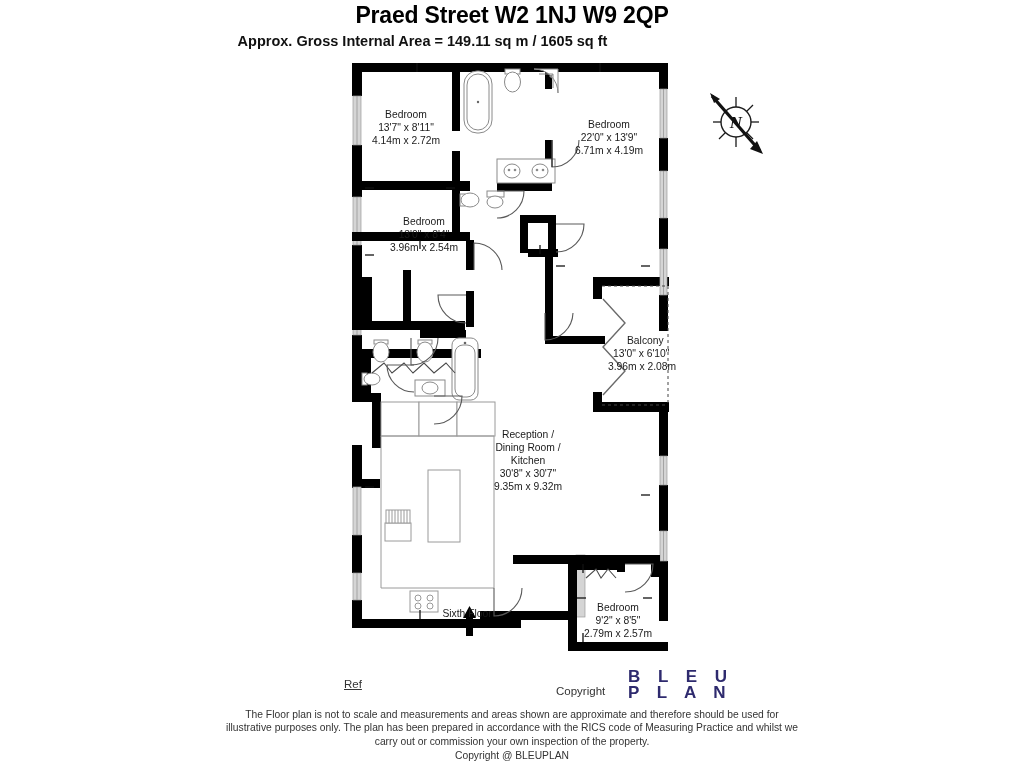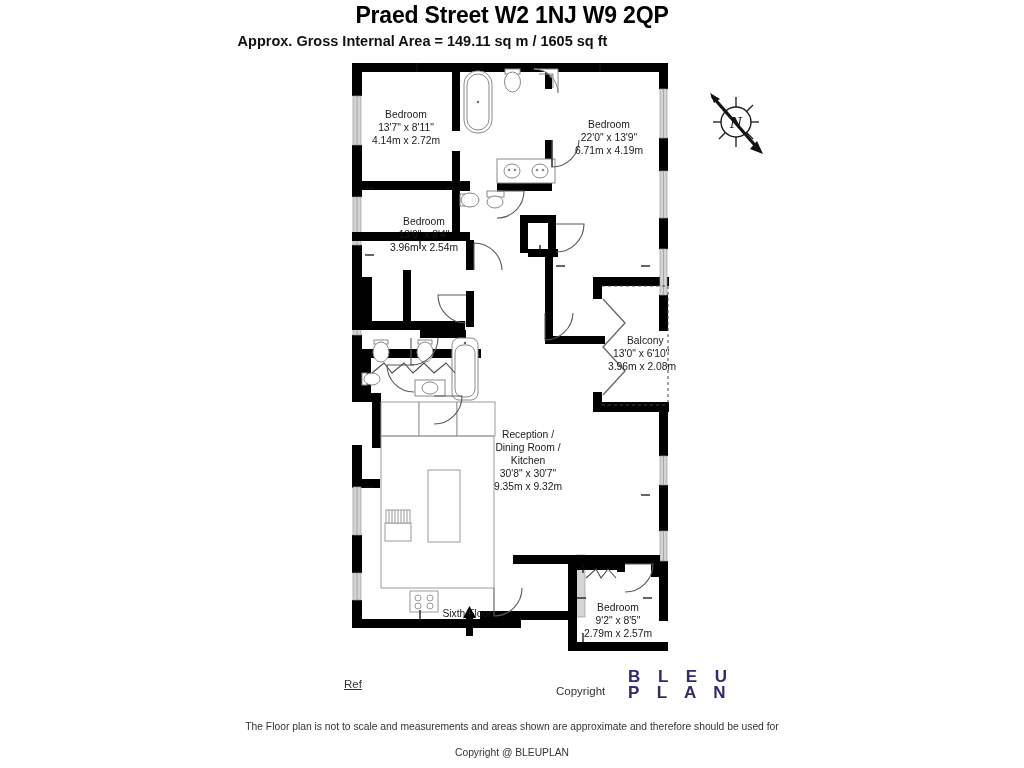--- a/index.html
+++ b/index.html
@@ -18,21 +18,21 @@
 
   .footer{position:absolute;left:0;top:660px;width:1024px;}
   .reflbl{position:absolute;left:344px;top:18px;font-size:11.5px;color:#333;text-decoration:underline;}
   .copylbl{position:absolute;left:556px;top:25px;font-size:11.5px;color:#333;}
 
   .logo{position:absolute;left:628px;top:9px;line-height:16px;}
   .logo .row{font-size:17px;font-weight:bold;letter-spacing:6.5px;color:#2e2a6e;}
 
   .disclaimer{position:absolute;left:0;top:48px;width:1024px;text-align:center;
               font-size:10.3px;line-height:12.4px;color:#333;}
-  .disclaimer p{margin:13px;padding:0 215px;text-align:center;}
+  .disclaimer p{margin:1px;padding:0 215px;text-align:center;}
   .disclaimer .copy{padding-top:1px;}
 </style>
 </head>
 <body>
 
 <div class="page">
 
   <div class="title">Praed Street W2 1NJ W9 2QP</div>
   <div class="subtitle">Approx. Gross Internal Area = 149.11 sq m / 1605 sq ft</div>
 
@@ -386,17 +386,19 @@
     <span class="reflbl">Ref</span>
     <span class="copylbl">Copyright</span>
 
     <div class="logo">
       <div class="row">B L E U</div>
       <div class="row">P L A N</div>
     </div>
 
     <div class="disclaimer">
       <p>The Floor plan is not to scale and measurements and areas shown are approximate and therefore should be used for</p>
+      <p>illustrative purposes only. The plan has been prepared in accordance with the RICS code of Measuring Practice and whilst we</p>
+      <p>carry out or commission your own inspection of the property.</p>
       <p class="copy">Copyright @ BLEUPLAN</p>
     </div>
   </div>
 
 </div>
 
 </body></html>

